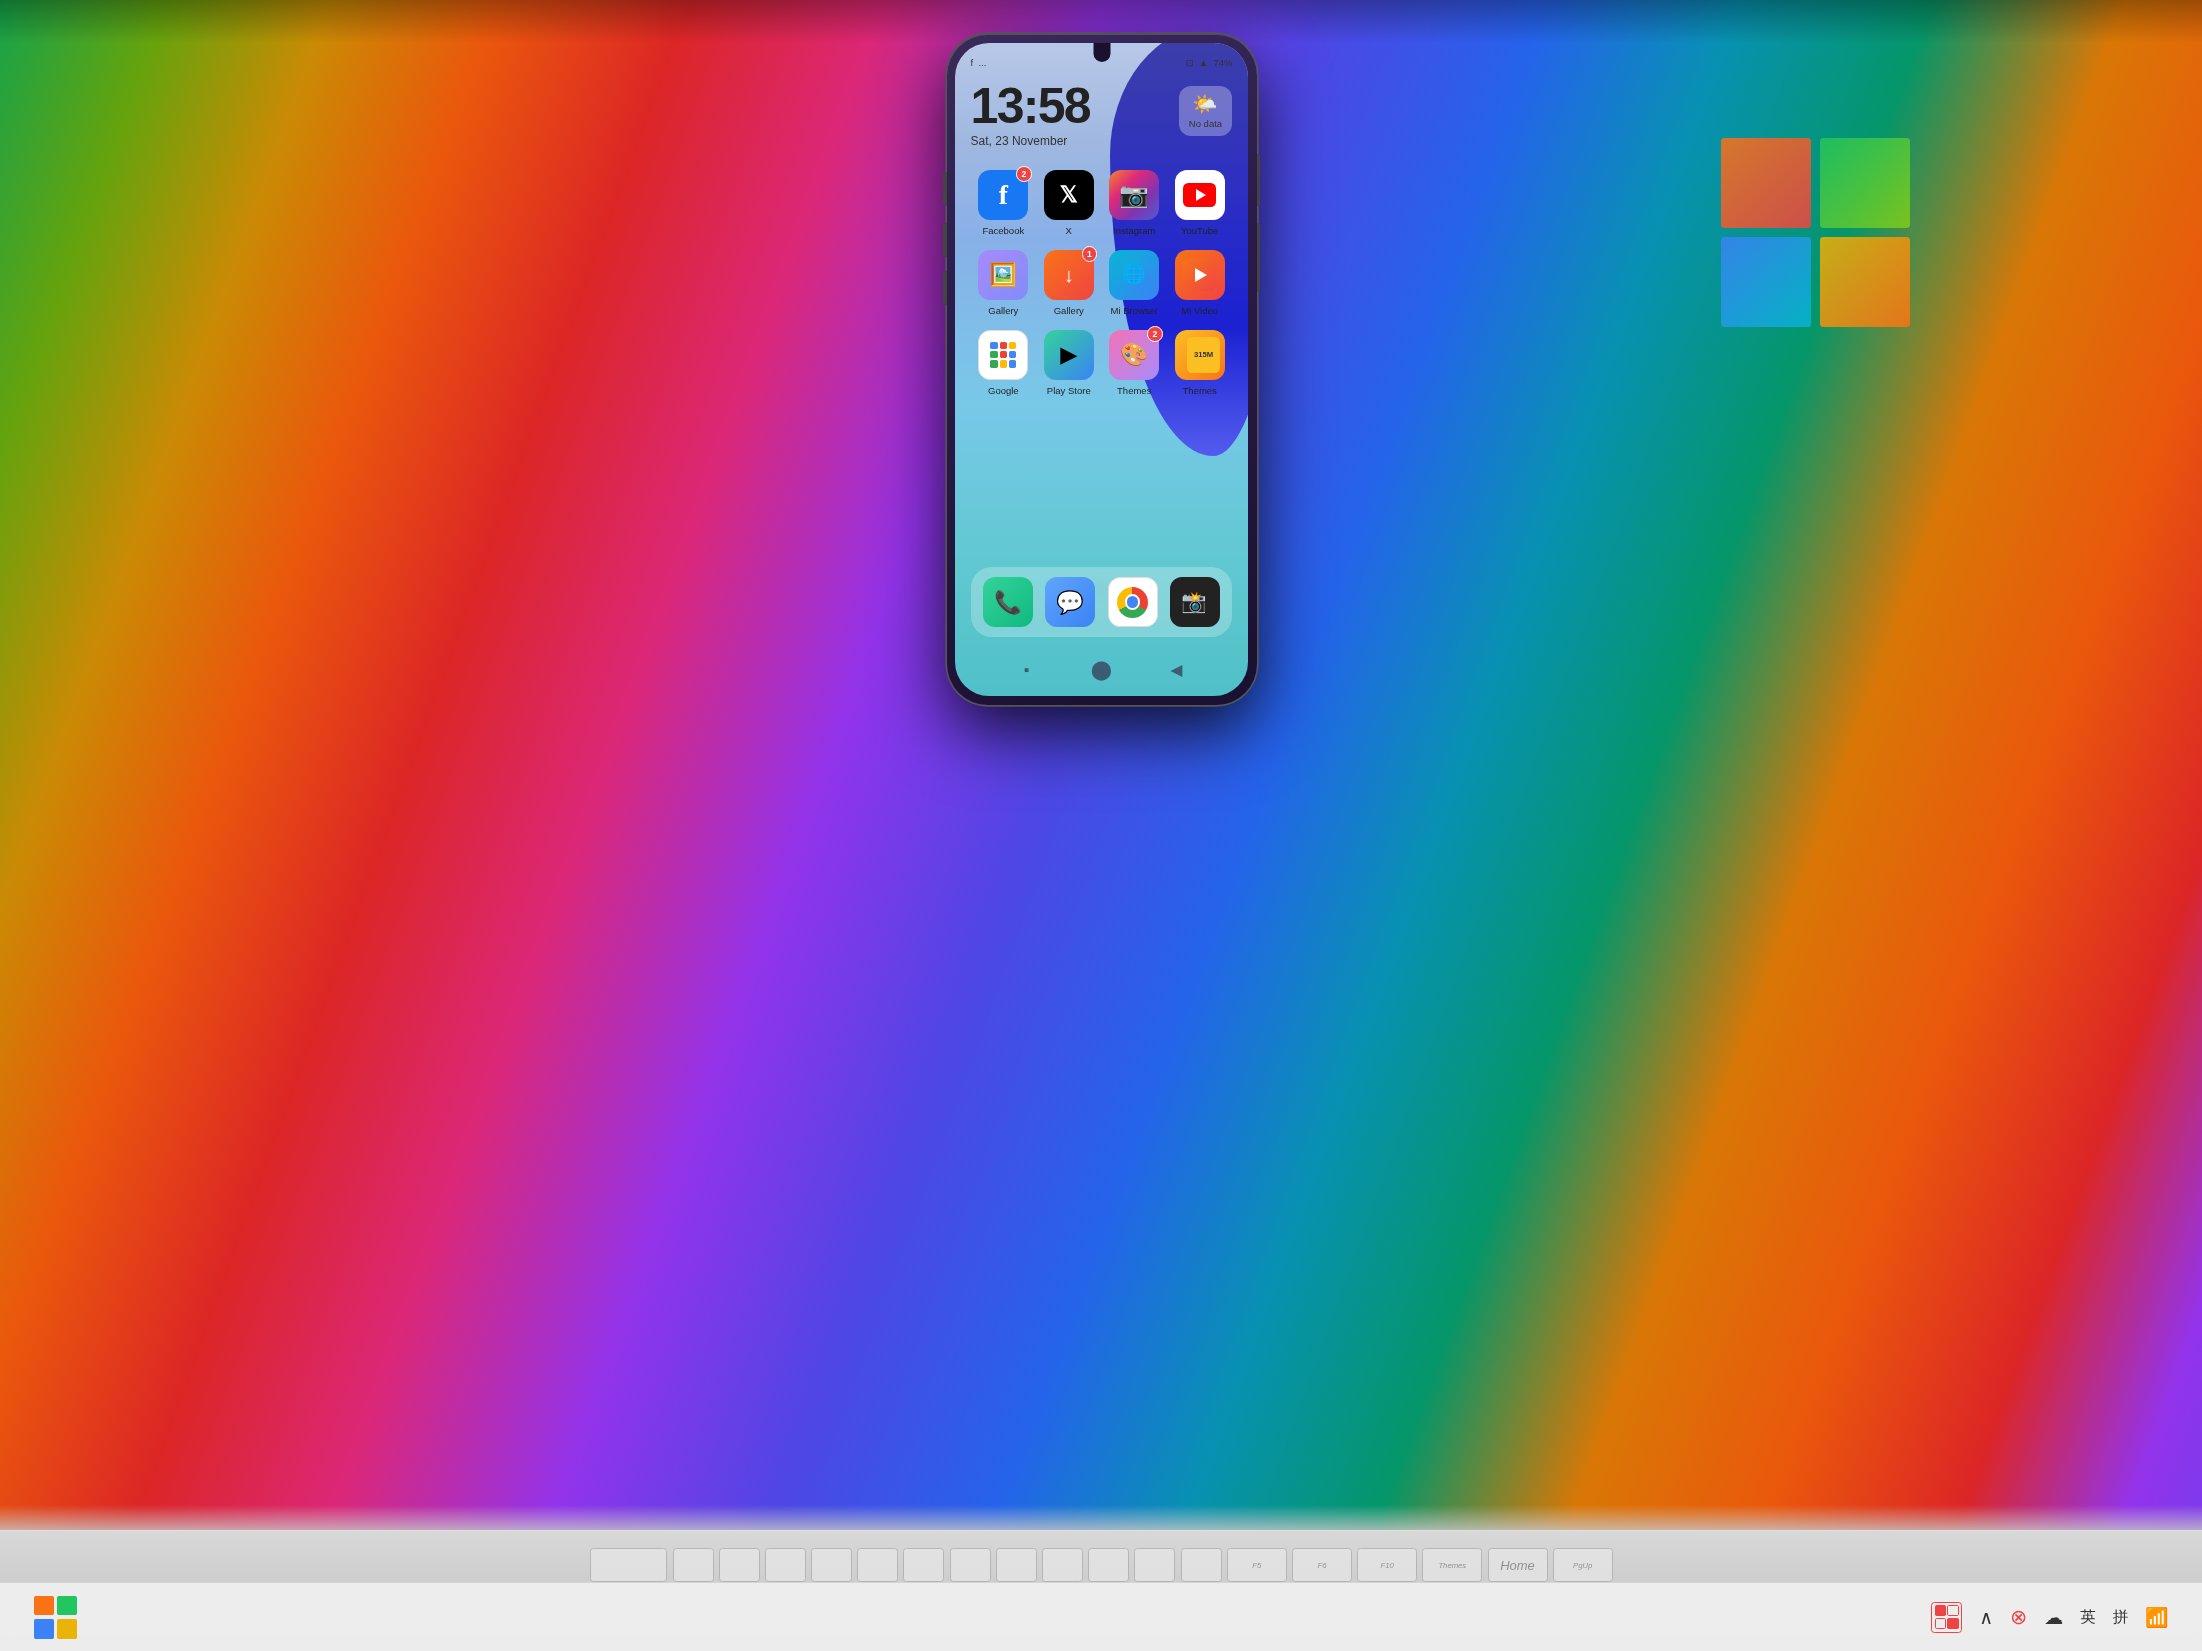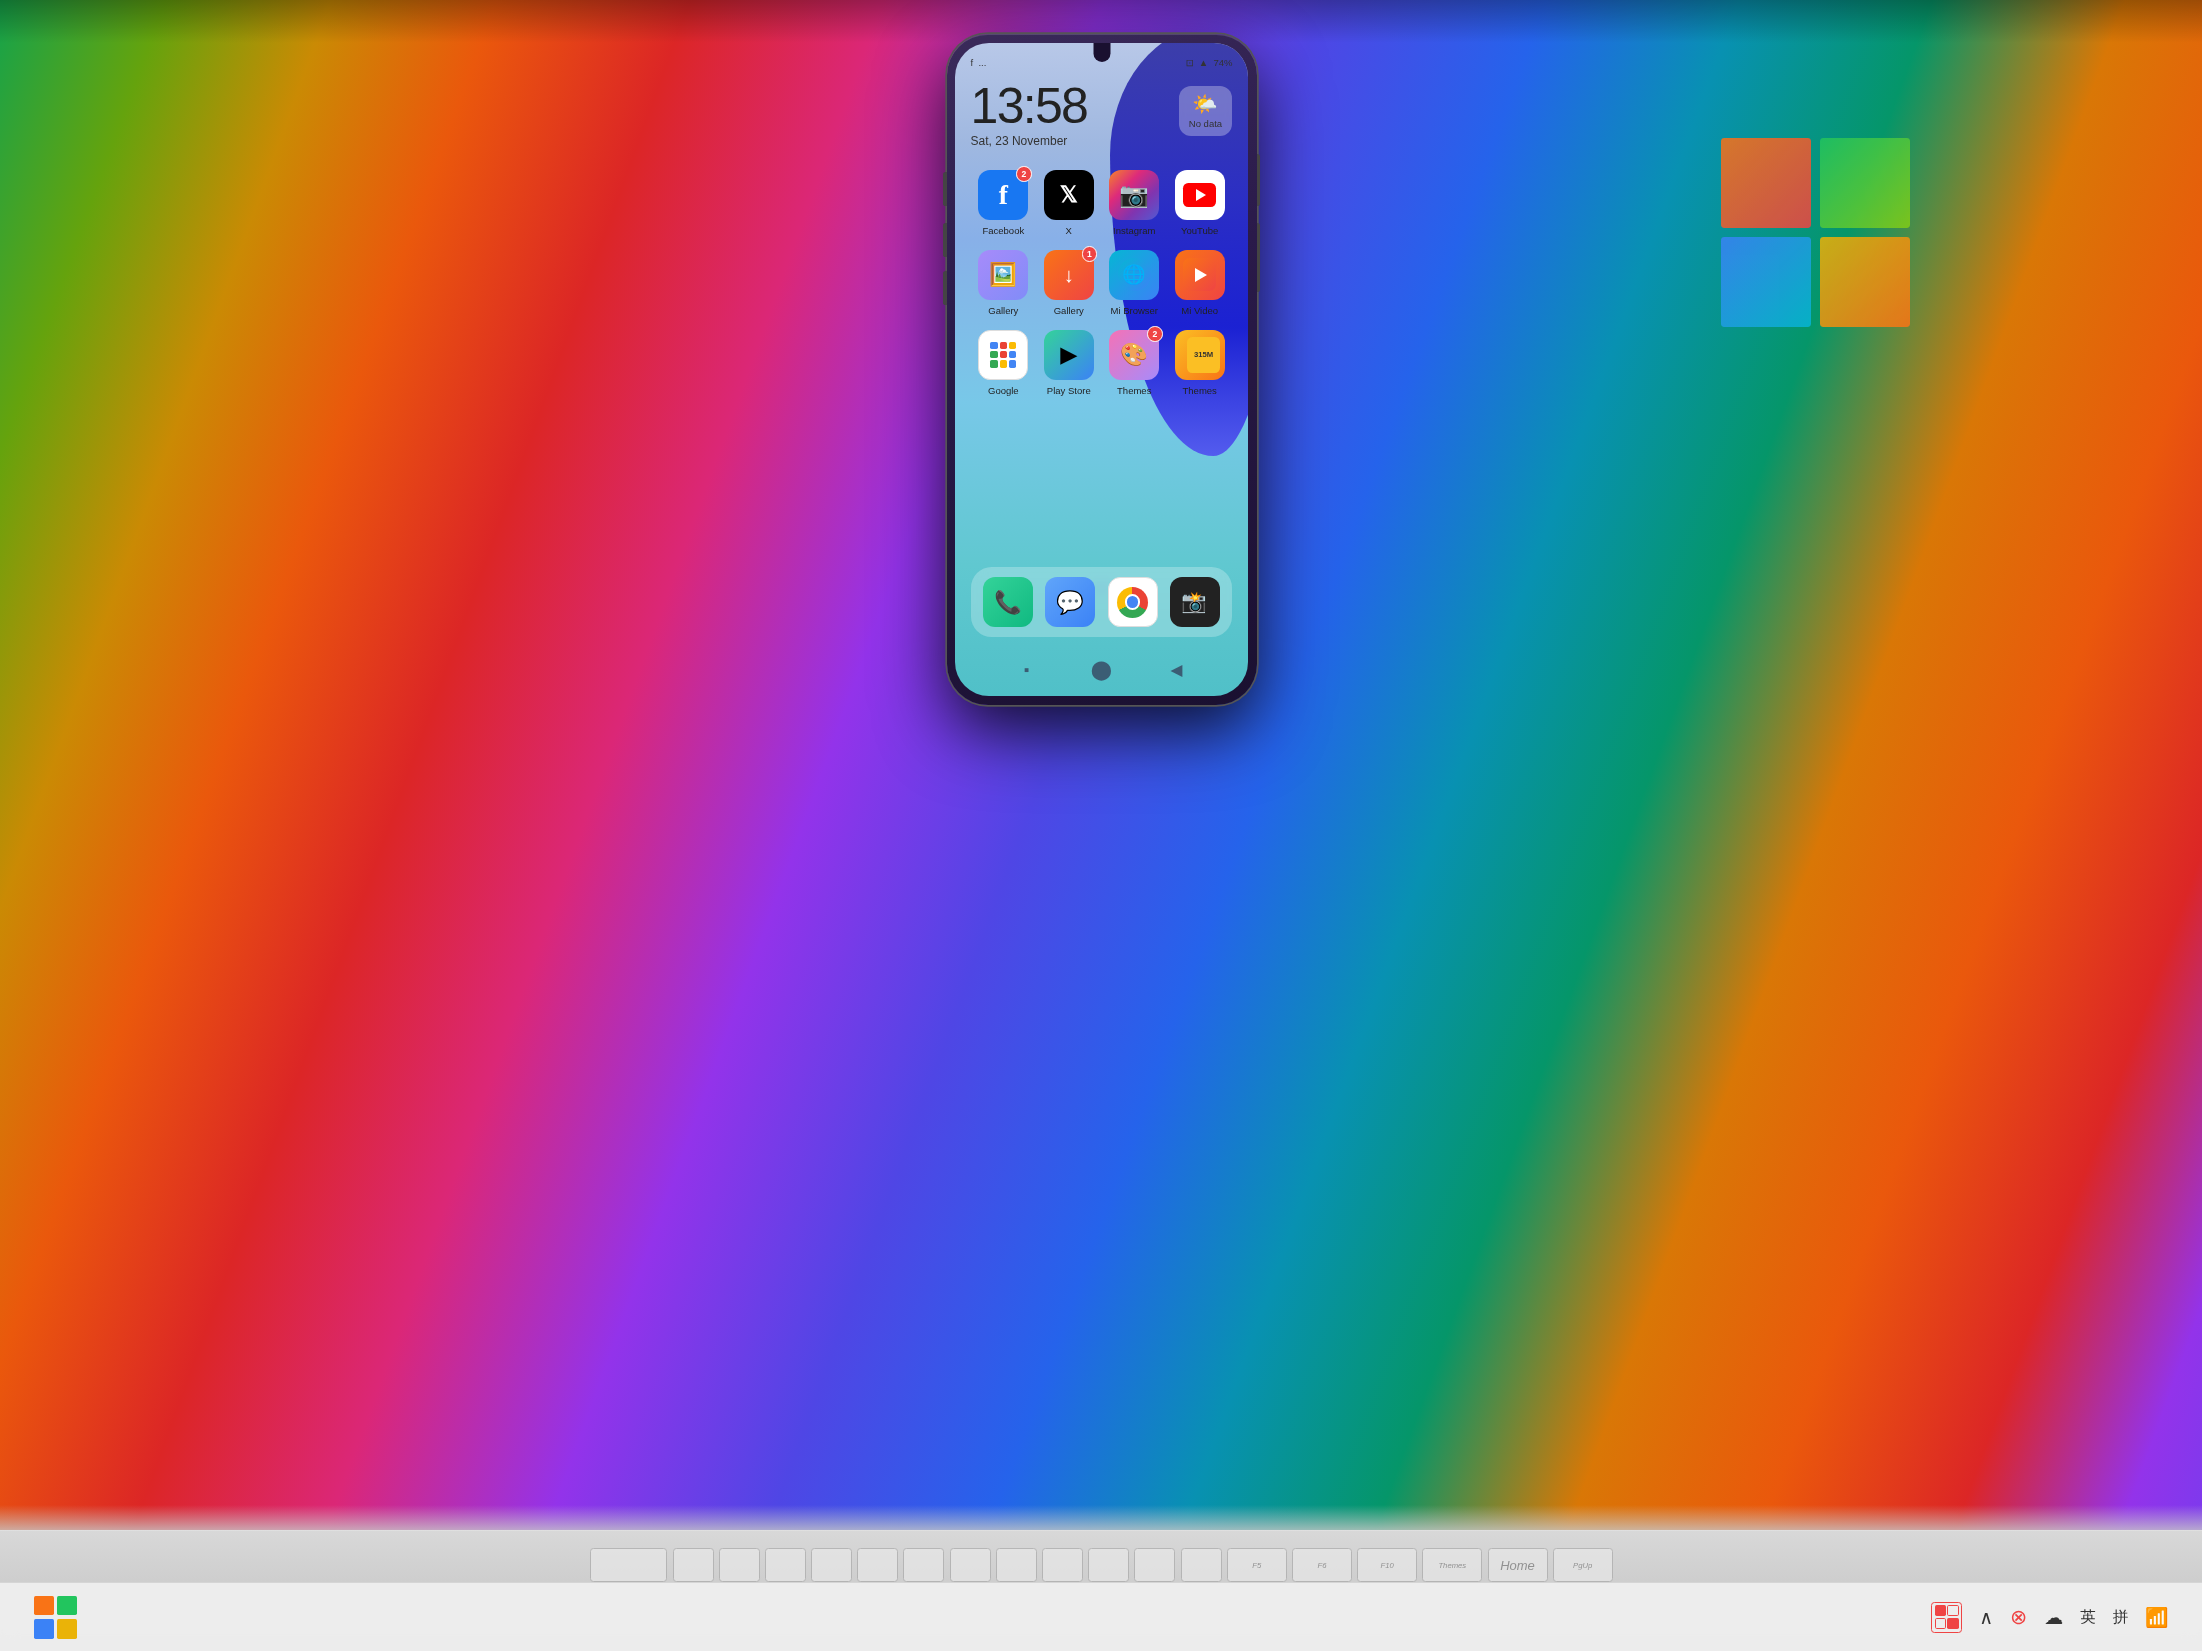--- a/index.html
+++ b/index.html
@@ -266,21 +266,21 @@
     }
 
     
     .clock-widget {
       position: absolute;
       top: 38px;
       left: 15.5px;
     }
     .clock-time {
       font-size: 50px;
-      font-weight: 400;
+      font-weight: 700;
       color: #222;
       line-height: 1;
       letter-spacing: -1.7px;
     }
     .clock-date {
       font-size: 12px;
       color: #333;
       margin-top: 3.4px;
     }
 

